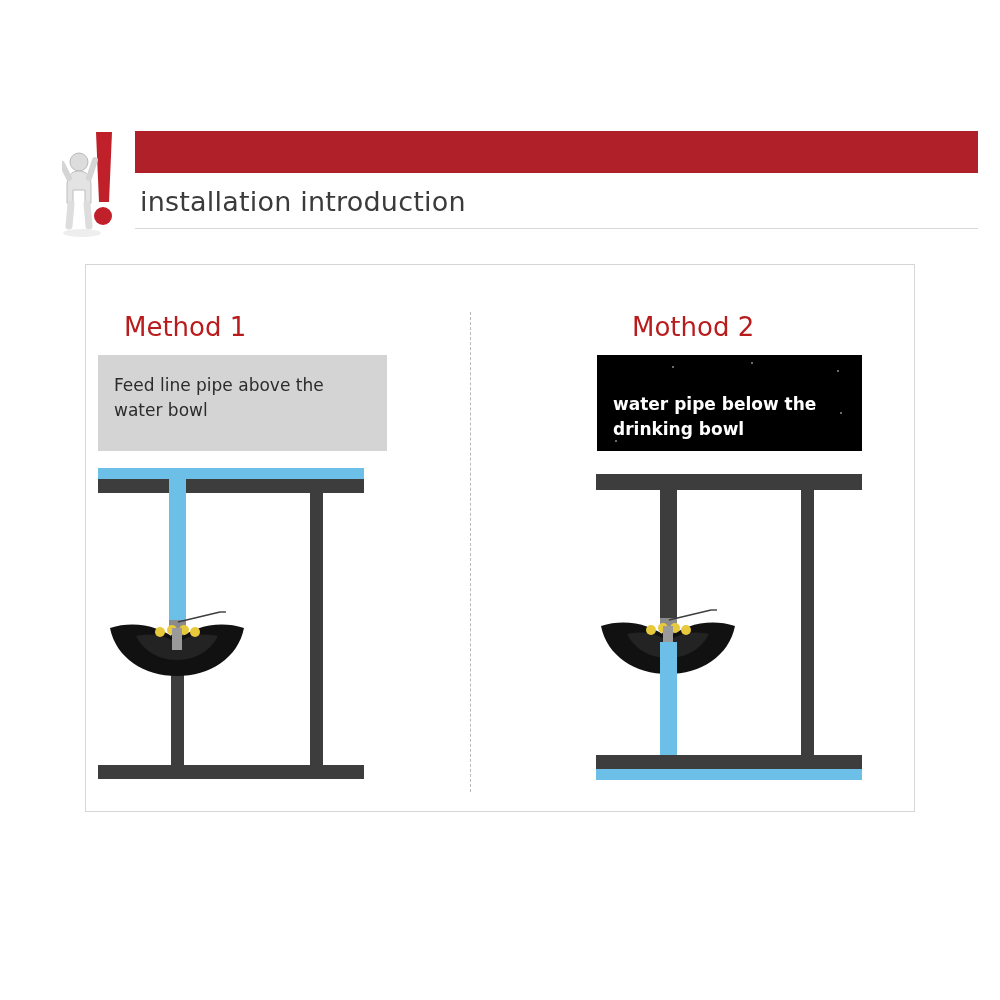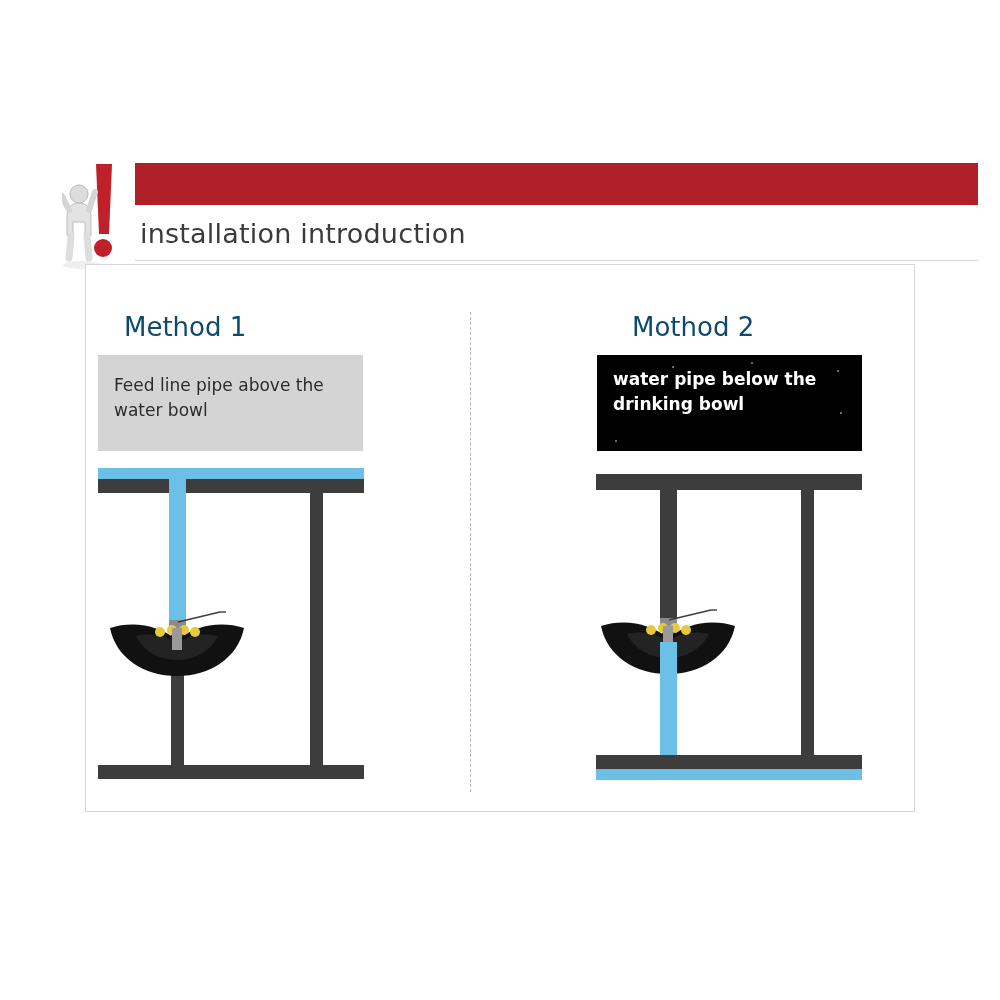--- a/index.html
+++ b/index.html
@@ -15,21 +15,20 @@
     overflow: hidden;
   }
 
   
   .header {
     position: absolute;
     left: 0;
     top: 0;
     width: 936px;
     height: 250px;
-    margin-top: 32px;
   }
   .header-bar {
     position: absolute;
     left: 135px;
     top: 131px;
     width: 843px;
     height: 42px;
     background: #b02028;
   }
   .header-rule {
@@ -77,46 +76,46 @@
     left: 470px;
     top: 312px;
     width: 0;
     height: 480px;
     border-left: 1px dashed #b9b9b9;
   }
 
   .method-title {
     position: absolute;
     font-size: 26px;
-    color: #0c4a6e;
+    color: #b91c1c;
     font-family: "DejaVu Sans", sans-serif;
     text-align: center;
   }
   #m1-title { left: 124px; top: 312px; }
   #m2-title { left: 632px; top: 312px; }
 
   .caption {
     position: absolute;
     box-sizing: border-box;
     padding: 18px 16px 0 16px;
     font-size: 17px;
     line-height: 1.45;
     font-family: "DejaVu Sans", sans-serif;
   }
   #m1-caption {
-    left: 98px; top: 355px; width: 265px; height: 96px;
+    left: 98px; top: 355px; width: 289px; height: 96px;
     background: #d4d4d4;
     color: #2c2c2c;
   }
   #m2-caption {
     left: 597px; top: 355px; width: 265px; height: 96px;
     background: #000000;
     color: #ffffff;
     font-weight: bold;
-    padding-top: 12px;
+    padding-top: 37px;
   }
   
   .speck {
     position: absolute;
     width: 2px; height: 2px;
     background: #8e8e8e;
     border-radius: 50%;
   }
 
   

